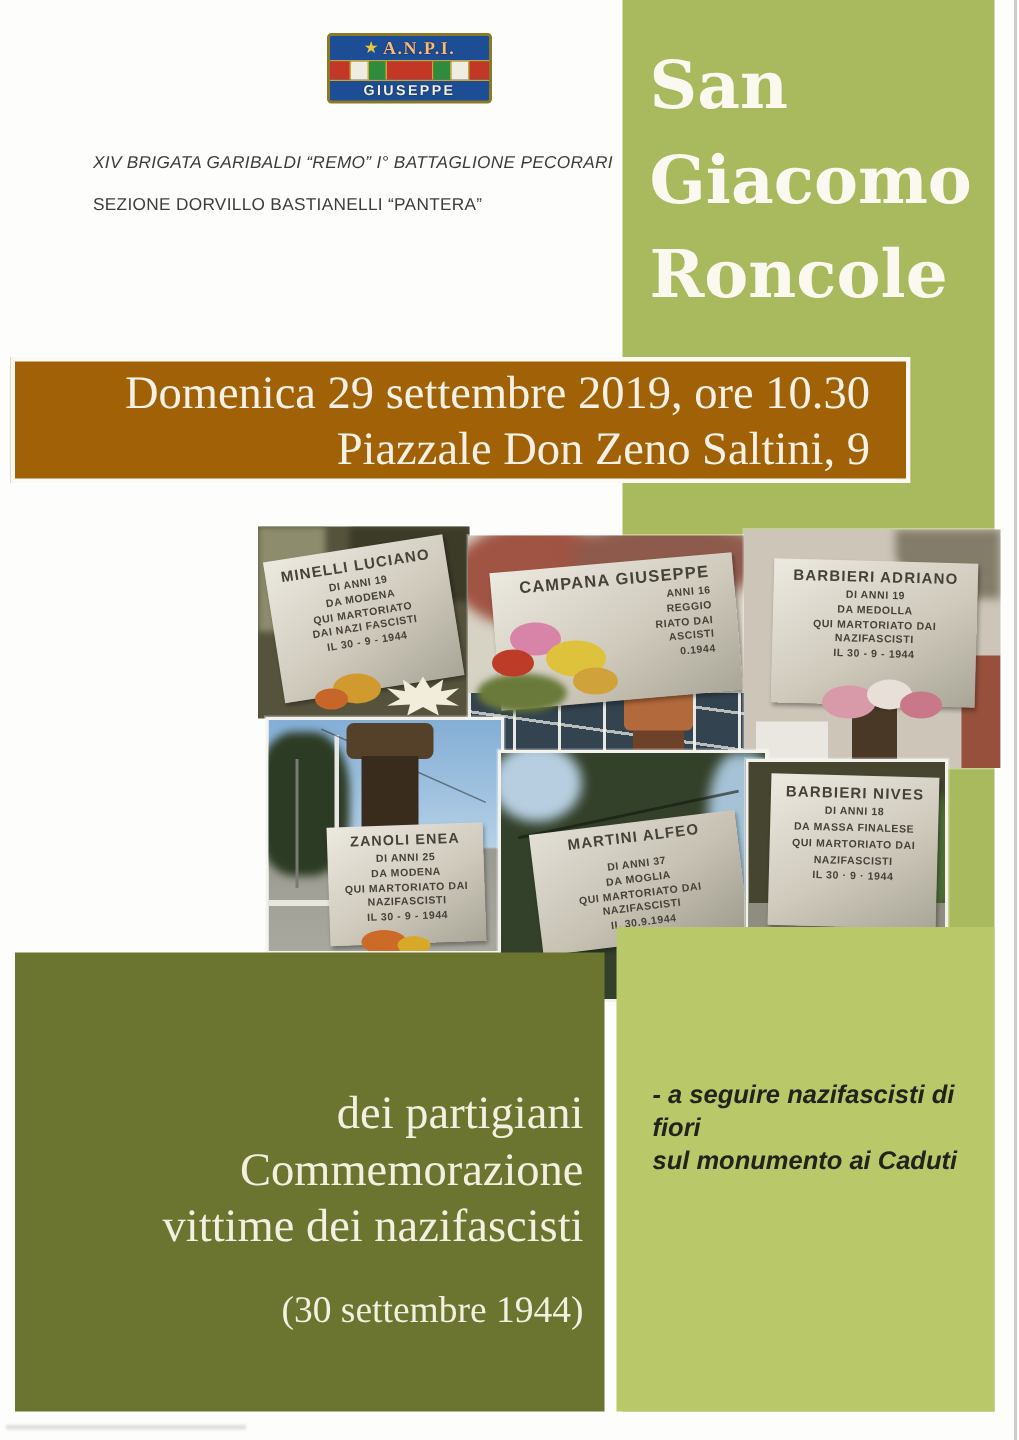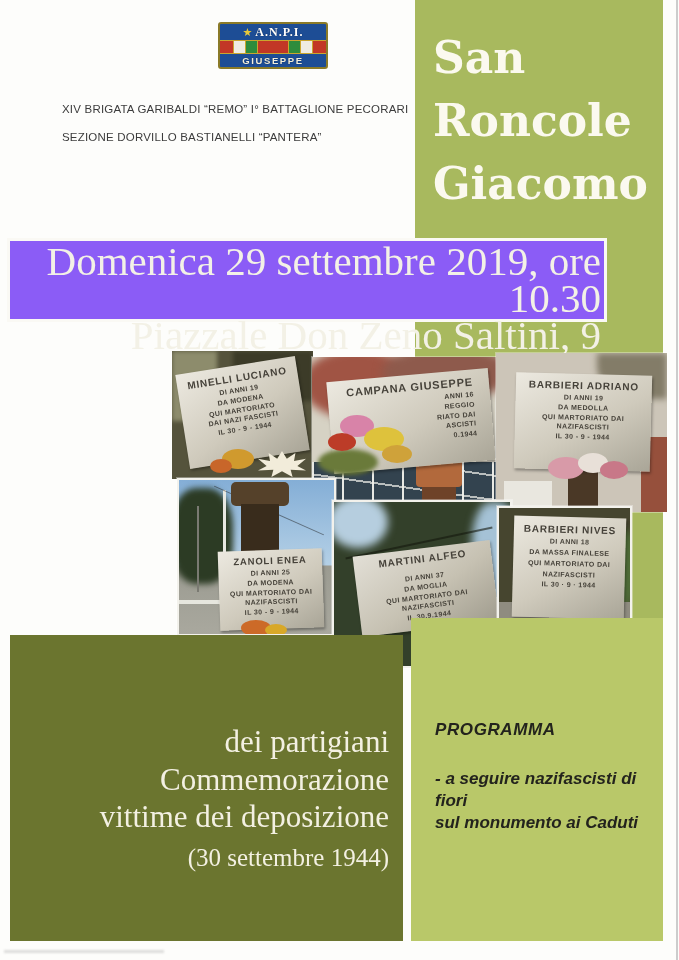--- a/index.html
+++ b/index.html
@@ -7,42 +7,42 @@
           font-family:"Liberation Sans",sans-serif;}
   .abs{position:absolute;}
 
   
   .green-column{left:415px;top:0;width:248px;height:941px;background:#a8b95e;}
   .location-title{left:433px;top:26px;width:230px;color:#fbf9ef;
         font-family:"DejaVu Serif",serif;font-weight:bold;font-size:44px;line-height:63px;}
 
   
   .hdr{color:#3c3c3c;font-size:11.5px;letter-spacing:0.2px;white-space:nowrap;}
-  .hdr1{left:62px;top:103px;}
+  .hdr1{left:62px;top:103px;font-style:italic;}
   .hdr2{left:62px;top:131px;}
 
   
   .logo{left:218px;top:22px;width:110px;height:47px;background:#1d4d95;border:2px solid #8a7a28;
         border-radius:3px;box-sizing:border-box;display:flex;flex-direction:column;}
   .logo-row1{height:16px;display:flex;align-items:center;justify-content:center;gap:3px;
         border-bottom:1px solid #caa62e;}
   .logo-star{color:#e8c83a;font-size:11px;line-height:11px;}
-  .logo-org{color:#ffffff;font-family:"Liberation Serif",serif;font-weight:bold;font-size:12px;
+  .logo-org{color:#fdba74;font-family:"Liberation Serif",serif;font-weight:bold;font-size:12px;
         letter-spacing:1px;text-shadow:0 0 1px #0a1c3a;}
   .logo-row2{height:12px;display:flex;border-bottom:1px solid #caa62e;}
   .seg{height:100%;border-right:1px solid #caa62e;}
   .seg:last-child{border-right:none;}
   .seg-r{background:#c23726;} .seg-w{background:#efece2;} .seg-g{background:#2f8c3c;}
   .logo-row3{flex:1;display:flex;align-items:center;justify-content:center;
         color:#f3efdd;font-weight:bold;font-size:9.5px;letter-spacing:1.6px;text-shadow:0 0 1px #0a1c3a;}
 
   
-  .banner{left:7px;top:238px;width:600px;height:84px;background:#8b5cf6;border:3px solid #faf9f4;
+  .banner{left:7px;top:238px;width:600px;height:84px;background:#a16207;border:3px solid #faf9f4;
         box-sizing:border-box;color:#f3f1e6;font-family:"Liberation Serif",serif;
-        font-size:41px;line-height:37px;text-align:right;padding:2px 3px 0 10px;}
+        font-size:31px;line-height:37px;text-align:right;padding:2px 24px 0 10px;}
 
   
   .photo{position:absolute;overflow:hidden;box-shadow:0 0 0 1px rgba(255,255,255,0.35);}
   .photo.bordered{border:2px solid #f3f2ec;box-sizing:border-box;}
   .plaque{position:absolute;background:linear-gradient(150deg,#ece9e0 0%,#cfcabc 55%,#a9a597 100%);
         box-shadow:1px 2px 3px rgba(0,0,0,0.35);color:#46423a;text-align:center;font-weight:bold;}
   .pname{font-size:10px;letter-spacing:0.8px;margin-bottom:2px;}
   .pline{font-size:7px;letter-spacing:0.4px;line-height:1.4;}
   .blob{position:absolute;border-radius:50%;}
 
@@ -106,43 +106,43 @@
   .p6-green{right:-6px;top:20px;width:34px;height:80px;background:#4f6c38;border-radius:40%;filter:blur(3px);}
   .p6-road{left:0;top:94px;width:135px;height:24px;background:#8f8c80;}
   .p6-sill{left:0;top:110px;width:135px;height:8px;background:#d8d5c8;}
   .p6-plaque{left:14px;top:9px;width:112px;height:94px;transform:rotate(1.5deg);padding-top:7px;}
   .p6-plaque .pline{line-height:1.55;}
 
   
   .commemoration{left:10px;top:635px;width:393px;height:306px;background:#6b752f;box-sizing:border-box;
         color:#f3f0e2;font-family:"Liberation Serif",serif;font-size:31px;line-height:37.5px;
         text-align:right;padding:88px 14px 0 0;}
-  .commem-small{font-size:25px;margin-top:3px;}
+  .commem-small{font-size:25px;margin-top:19px;}
 
   
   .programma{left:411px;top:618px;width:252px;height:323px;background:#b9c869;box-sizing:border-box;
         color:#23231d;font-weight:bold;font-style:italic;font-size:17px;line-height:22px;
         padding:101px 12px 0 24px;}
   .prog-title{letter-spacing:0.6px;margin-bottom:27px;}
   .prog-item{margin-bottom:17px;}
 
   
   .scan-line{left:676px;top:0;width:1.5px;height:960px;background:#cccccc;}
   .scan-smudge{left:4px;top:950px;width:160px;height:3px;background:rgba(150,150,150,0.3);filter:blur(1px);}
 </style>
 </head>
 <body>
 
 <div class="poster">
 
   <div class="abs green-column"></div>
   <div class="abs location-title">
     <div>San</div>
+    <div>Giacomo</div>
     <div>Roncole</div>
-    <div>Giacomo</div>
   </div>
 
   <div class="abs logo">
     <div class="logo-row1">
       <span class="logo-star">★</span>
       <span class="logo-org">A.N.P.I.</span>
     </div>
     <div class="logo-row2">
       <div class="seg seg-r" style="width:14px"></div>
       <div class="seg seg-w" style="width:11px"></div>
@@ -264,26 +264,25 @@
       <div class="pline">DA MASSA FINALESE</div>
       <div class="pline">QUI MARTORIATO DAI</div>
       <div class="pline">NAZIFASCISTI</div>
       <div class="pline">IL 30 · 9 · 1944</div>
     </div>
   </div>
 
   <div class="abs commemoration">
     <div>dei partigiani</div>
     <div>Commemorazione</div>
-    <div>vittime dei deposizione</div>
+    <div>vittime dei nazifascisti</div>
     <div class="commem-small">(30 settembre 1944)</div>
   </div>
 
   <div class="abs programma">
-    <div class="prog-title">PROGRAMMA</div>
     <div class="prog-item">
       <div>- a seguire nazifascisti di fiori</div>
       <div>sul monumento ai Caduti</div>
     </div>
   </div>
 
   <div class="abs scan-line"></div>
   <div class="abs scan-smudge"></div>
 </div>
 

